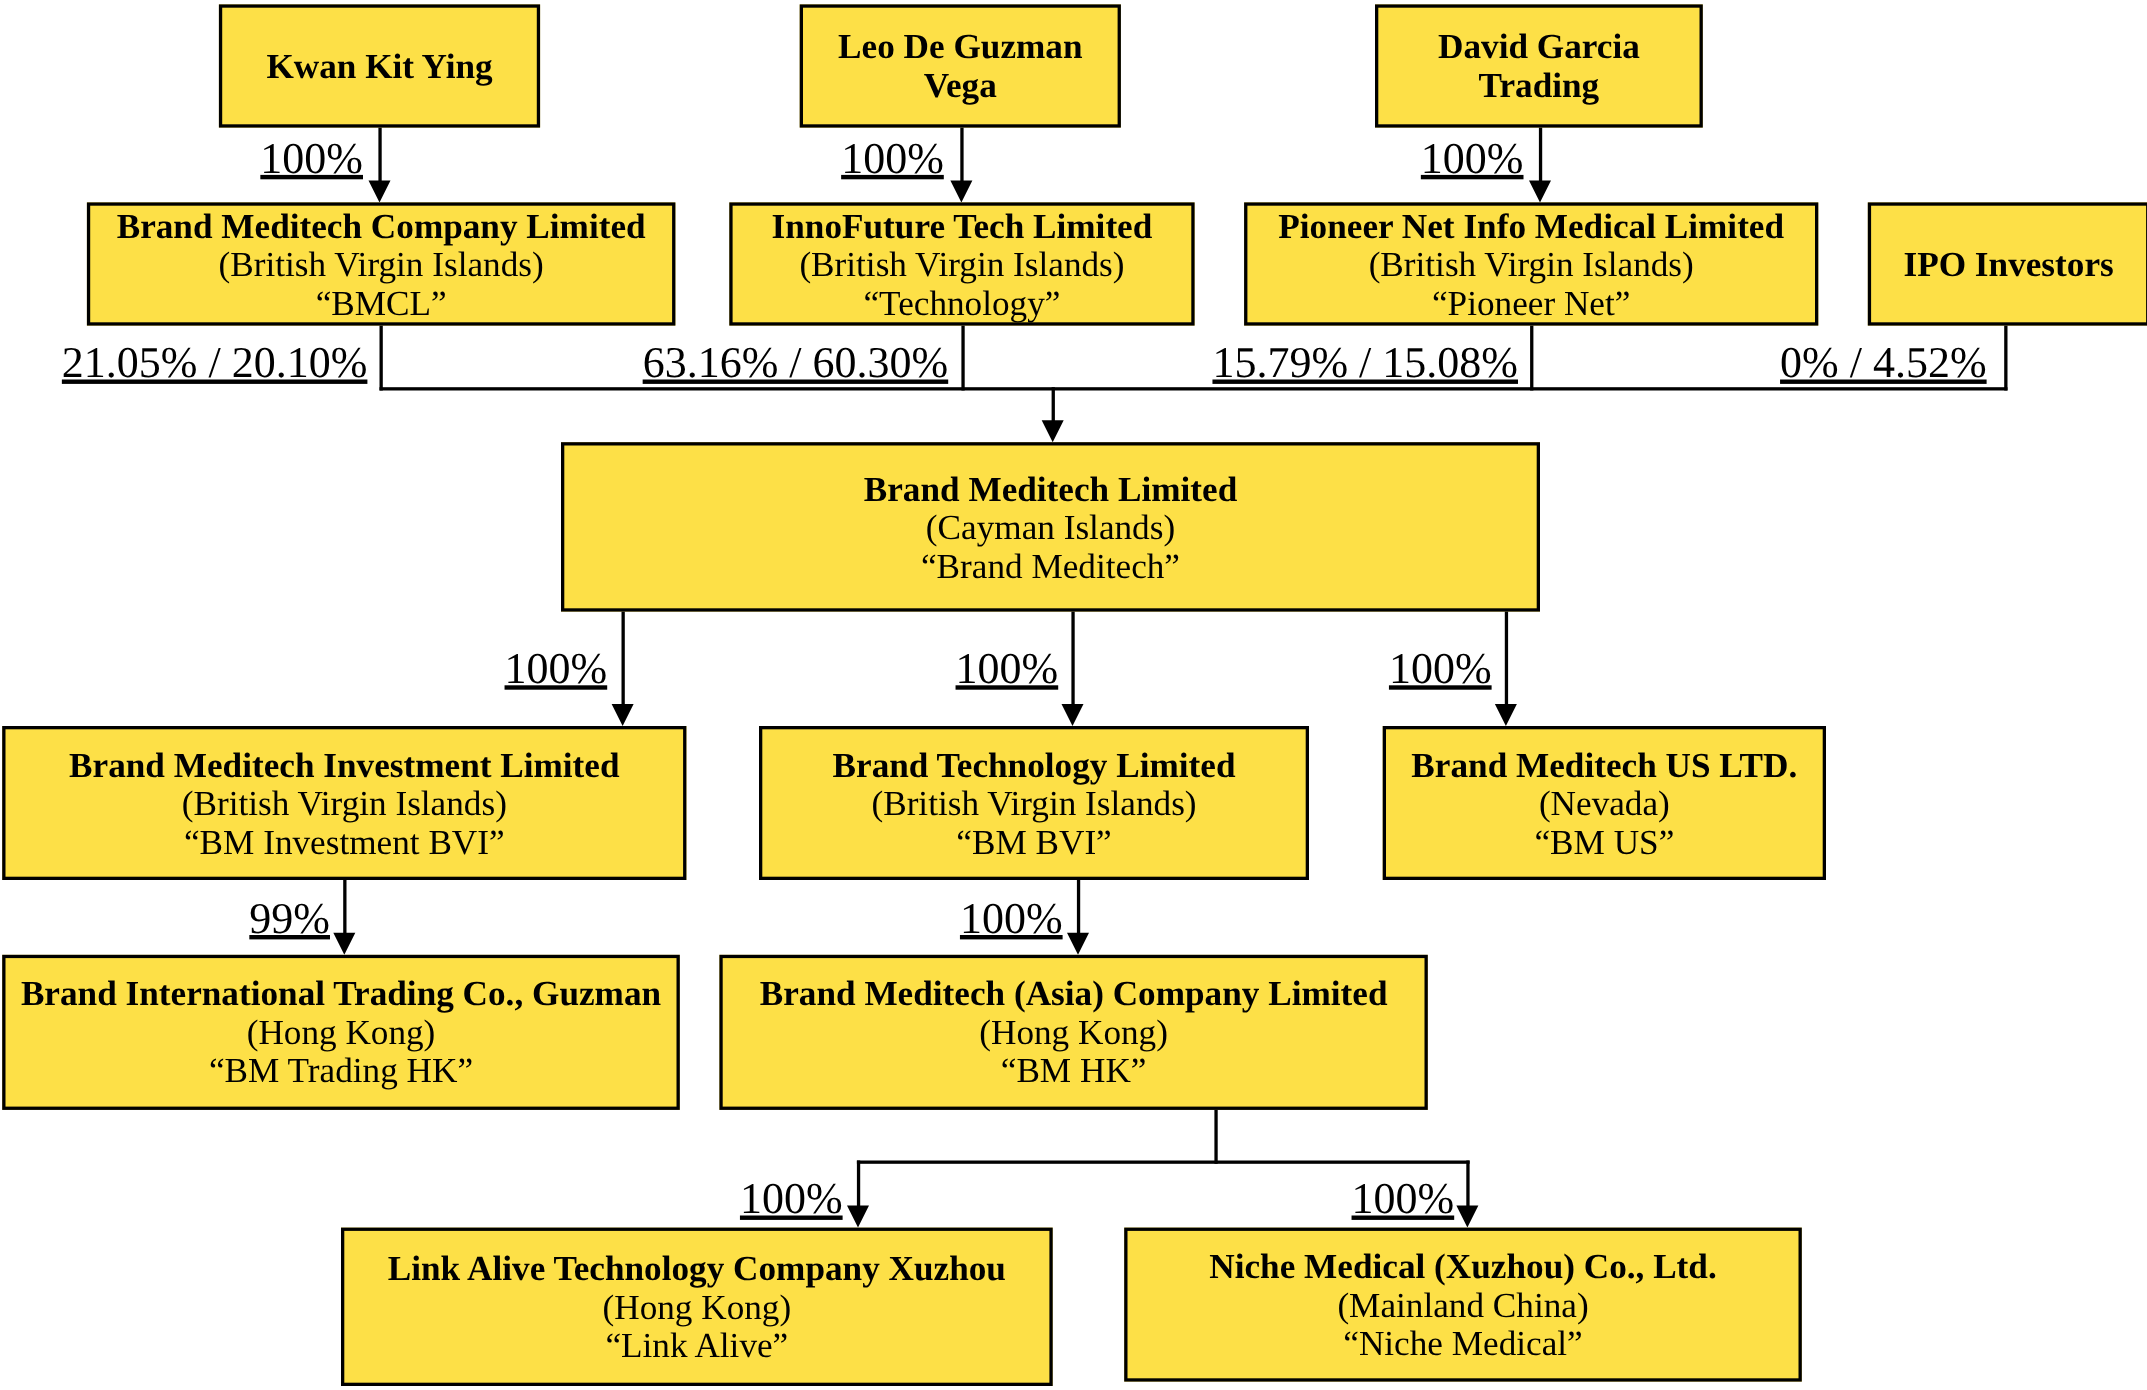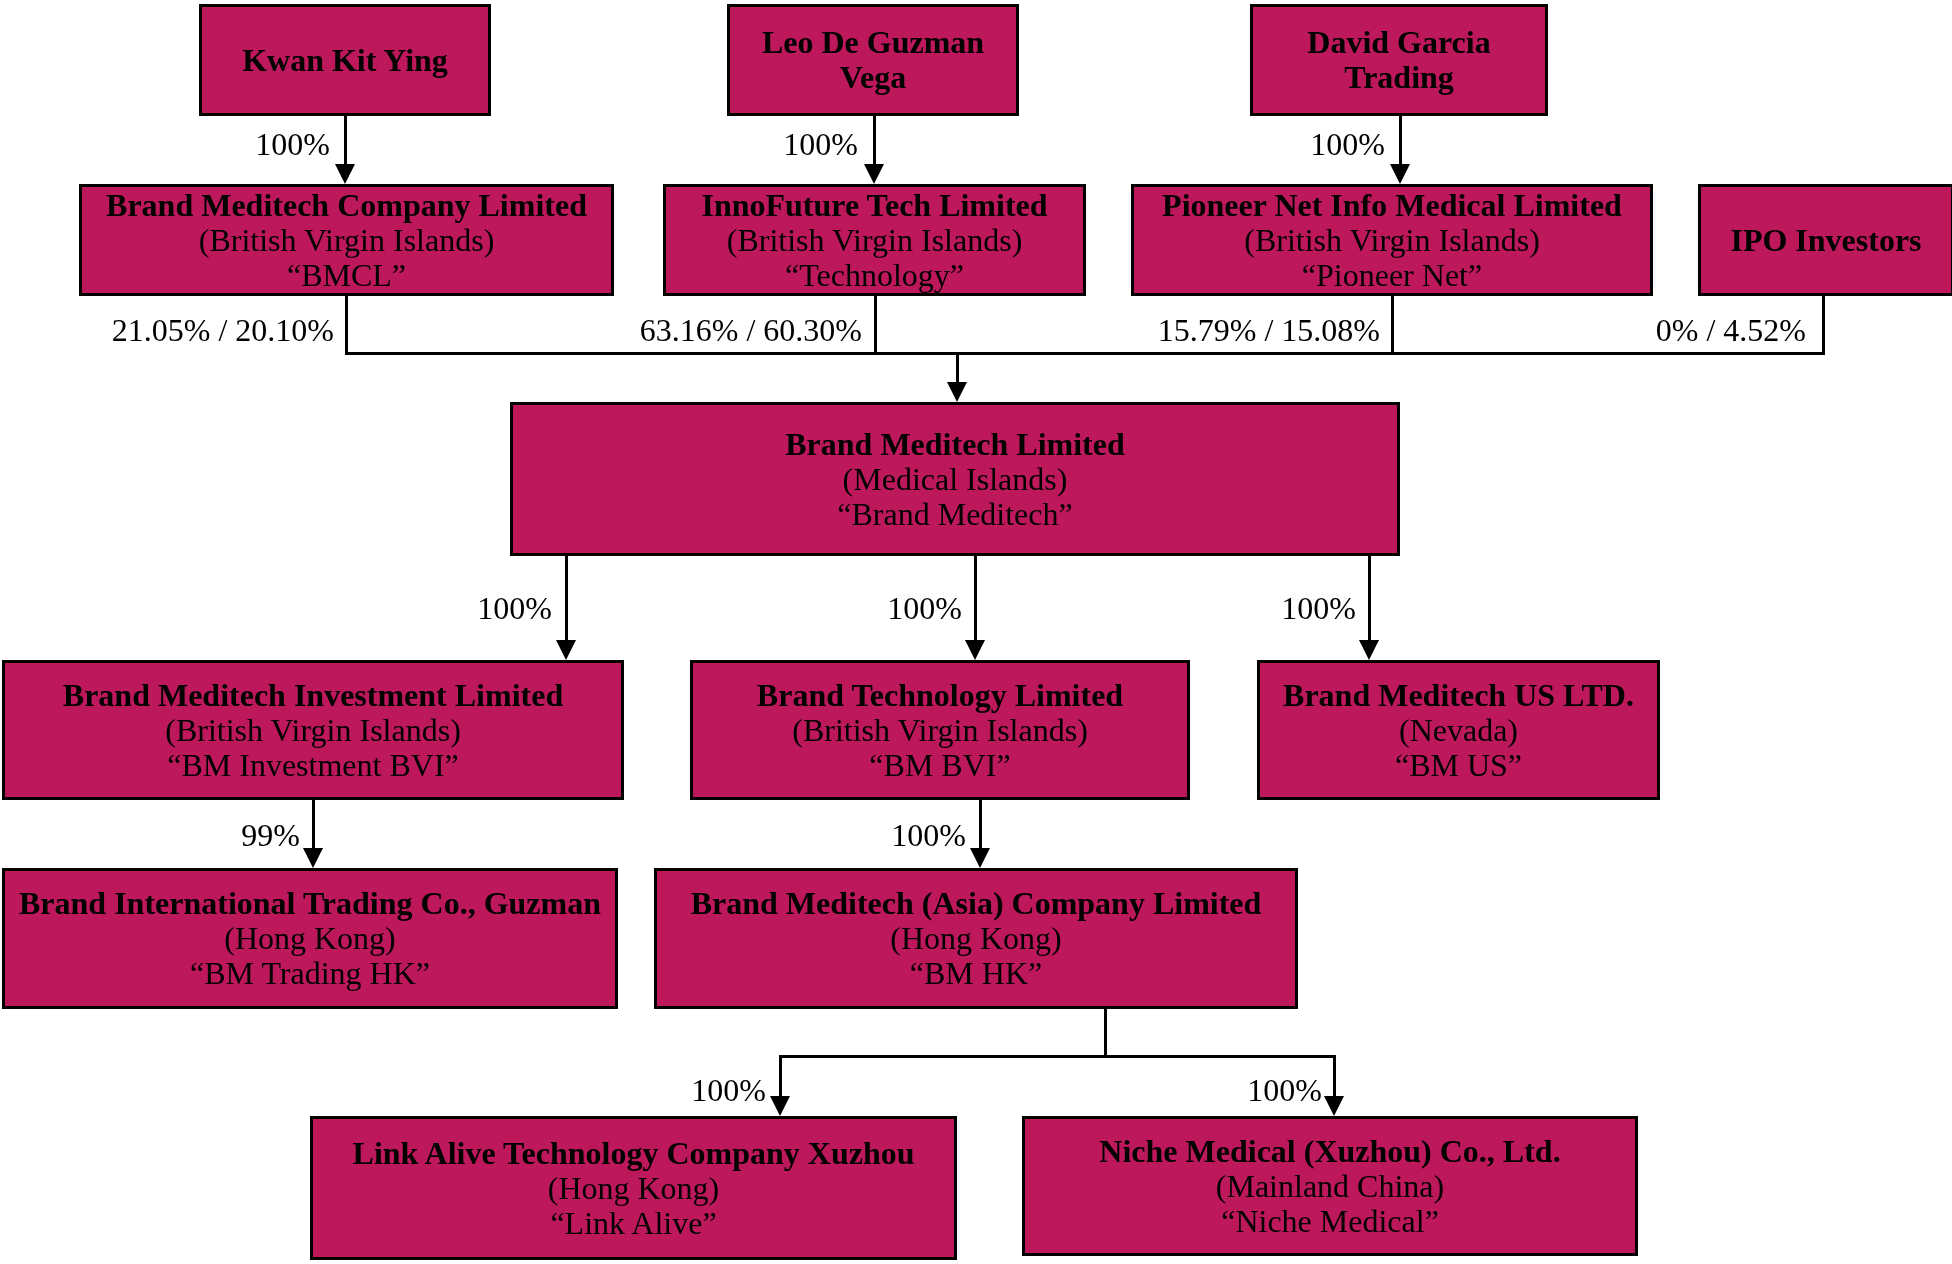--- a/index.html
+++ b/index.html
@@ -8,21 +8,21 @@
     width:1952px;
     height:1264px;
     background:#ffffff;
     font-family:"Liberation Serif", serif;
     color:#000000;
     overflow:hidden;
   }
   .node{
     position:absolute;
     border:3px solid #000000;
-    background:#be185d;
+    background:#fde047;
     display:flex;
     flex-direction:column;
     justify-content:center;
     align-items:center;
     text-align:center;
     box-sizing:border-box;
     line-height:35px;
     font-size:32px;
   }
   .nm{font-weight:bold;}
@@ -32,23 +32,24 @@
   .ah{
     position:absolute;width:0;height:0;
     border-left:10px solid transparent;
     border-right:10px solid transparent;
     border-top:20px solid #000000;
   }
   .lbl{
     position:absolute;
     width:320px;
     text-align:right;
-    font-size:32px;
+    font-size:40px;
     line-height:36px;
     white-space:nowrap;
+    text-decoration:underline;
   }
 </style>
 </head>
 <body>
 
 <div class="diagram">
 
   <div class="node" style="left:199px;top:4px;width:292px;height:112px">
     <div class="nm">Kwan Kit Ying</div>
   </div>
@@ -99,21 +100,21 @@
   <div class="lbl" style="left:542px;top:312px">63.16% / 60.30%</div>
   <div class="lbl" style="left:1060px;top:312px">15.79% / 15.08%</div>
   <div class="lbl" style="left:1486px;top:312px">0% / 4.52%</div>
 
   <div class="hl" style="left:345px;top:352px;width:1480px"></div>
   <div class="vl" style="left:956px;top:352px;height:32px"></div>
   <div class="ah" style="left:947px;top:382px"></div>
 
   <div class="node" style="left:510px;top:402px;width:890px;height:154px">
     <div class="nm nowrap">Brand Meditech Limited</div>
-    <div class="ln">(Medical Islands)</div>
+    <div class="ln">(Cayman Islands)</div>
     <div class="ln">“Brand Meditech”</div>
   </div>
 
   <div class="vl" style="left:565px;top:556px;height:90px"></div>
   <div class="ah" style="left:556px;top:640px"></div>
   <div class="lbl" style="left:232px;top:590px">100%</div>
 
   <div class="vl" style="left:974px;top:556px;height:90px"></div>
   <div class="ah" style="left:965px;top:640px"></div>
   <div class="lbl" style="left:642px;top:590px">100%</div>

